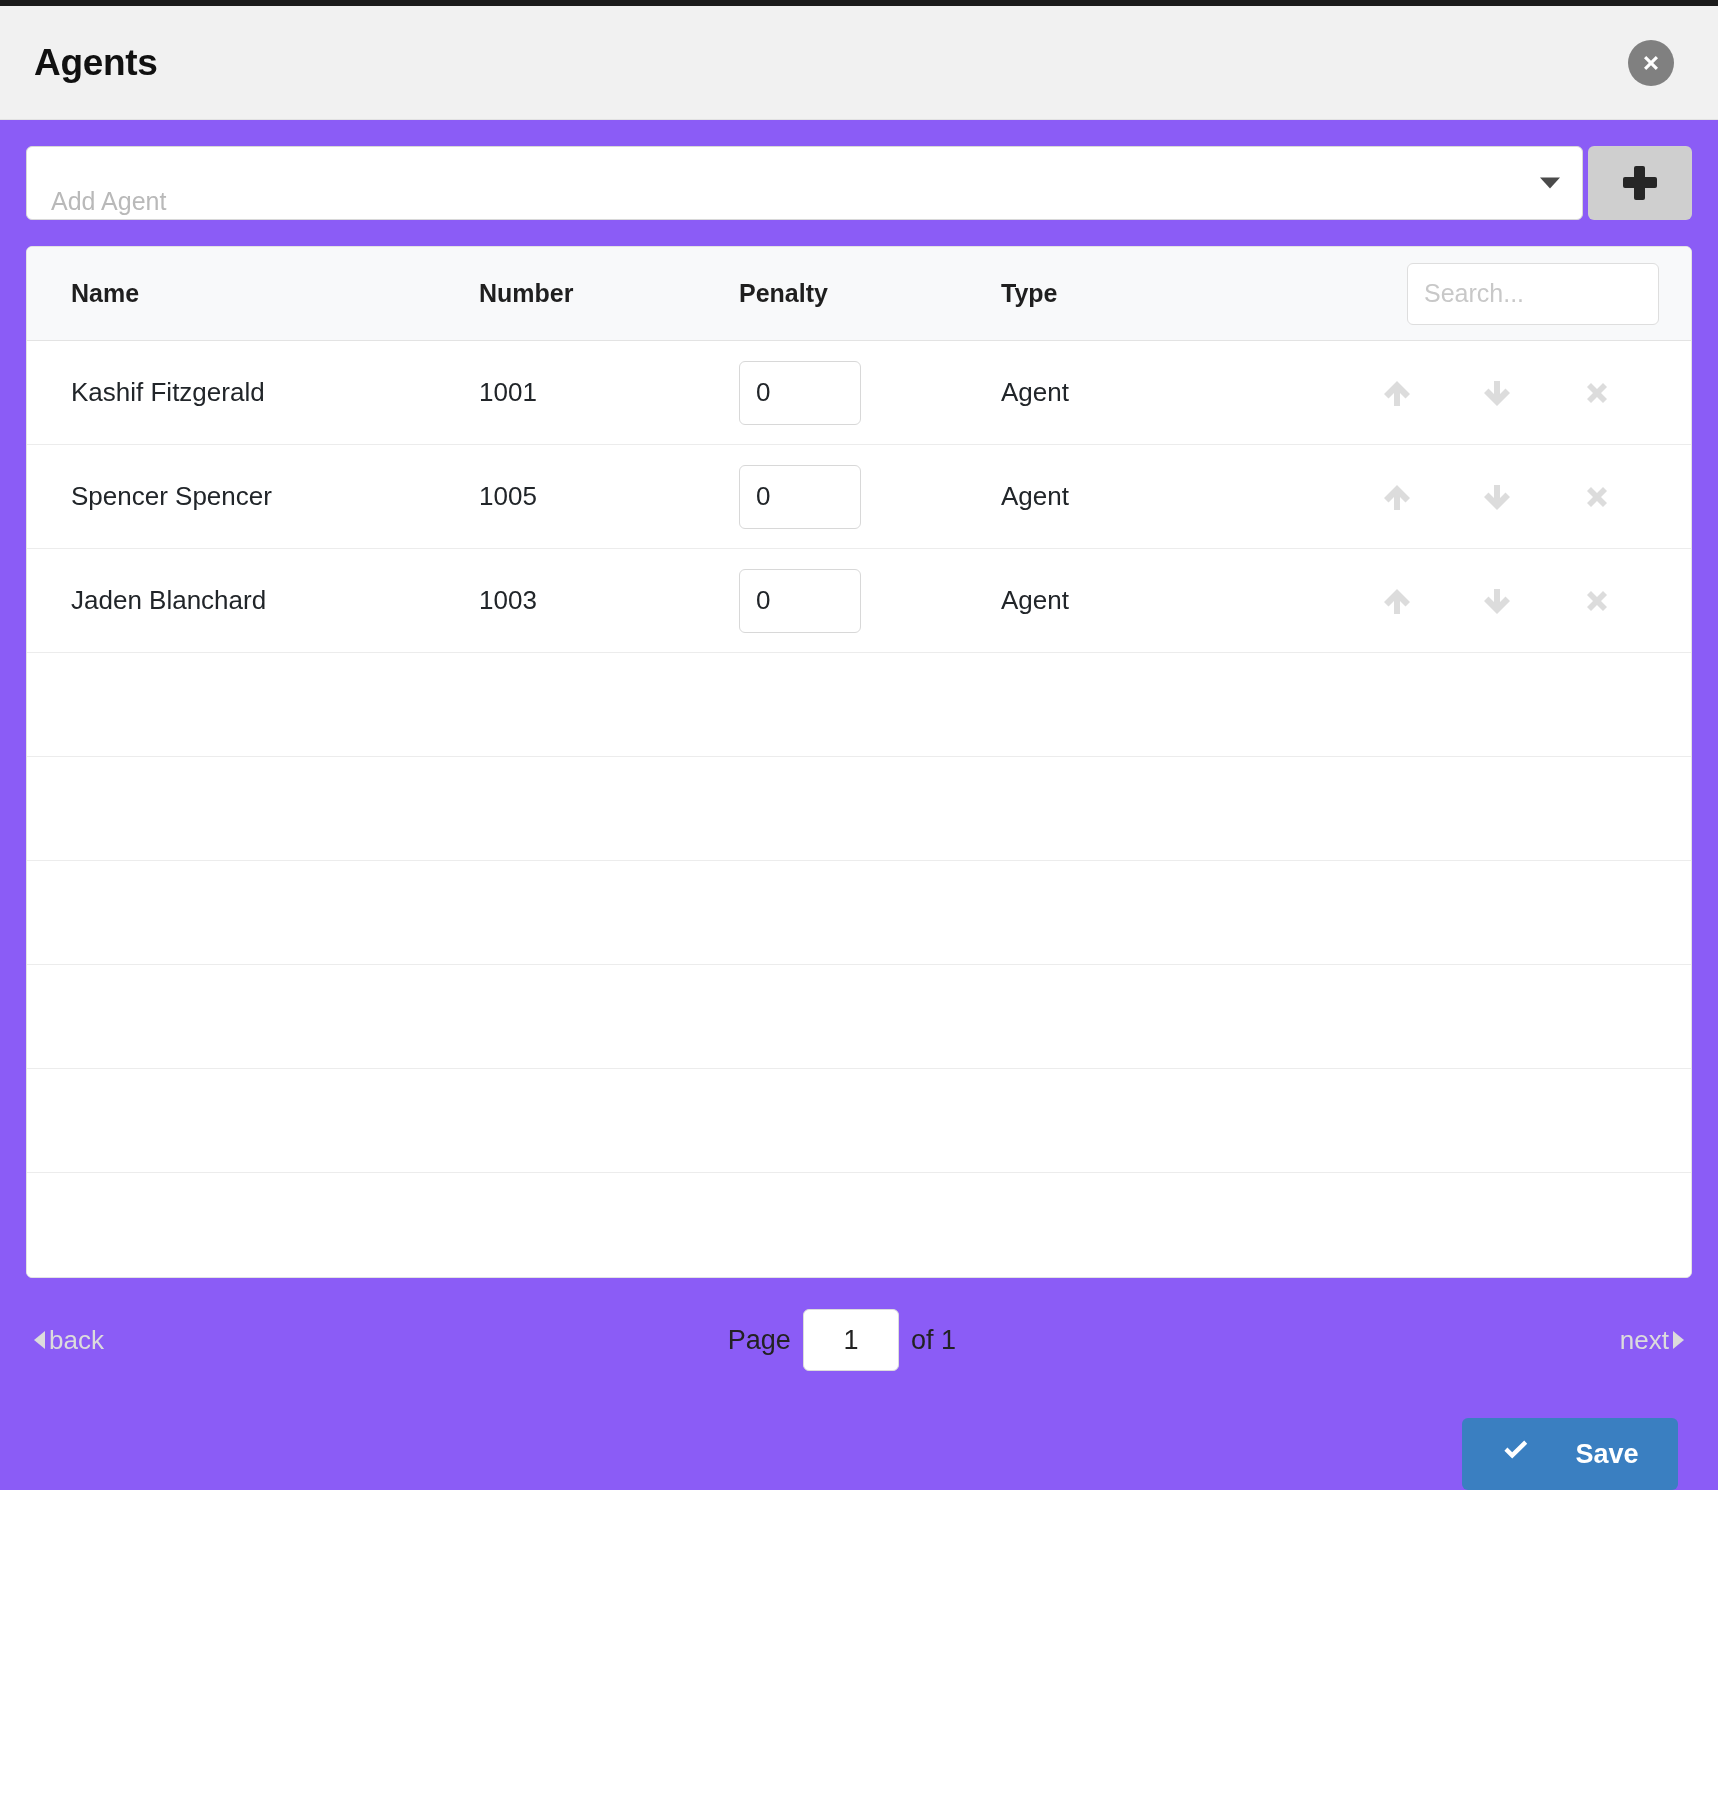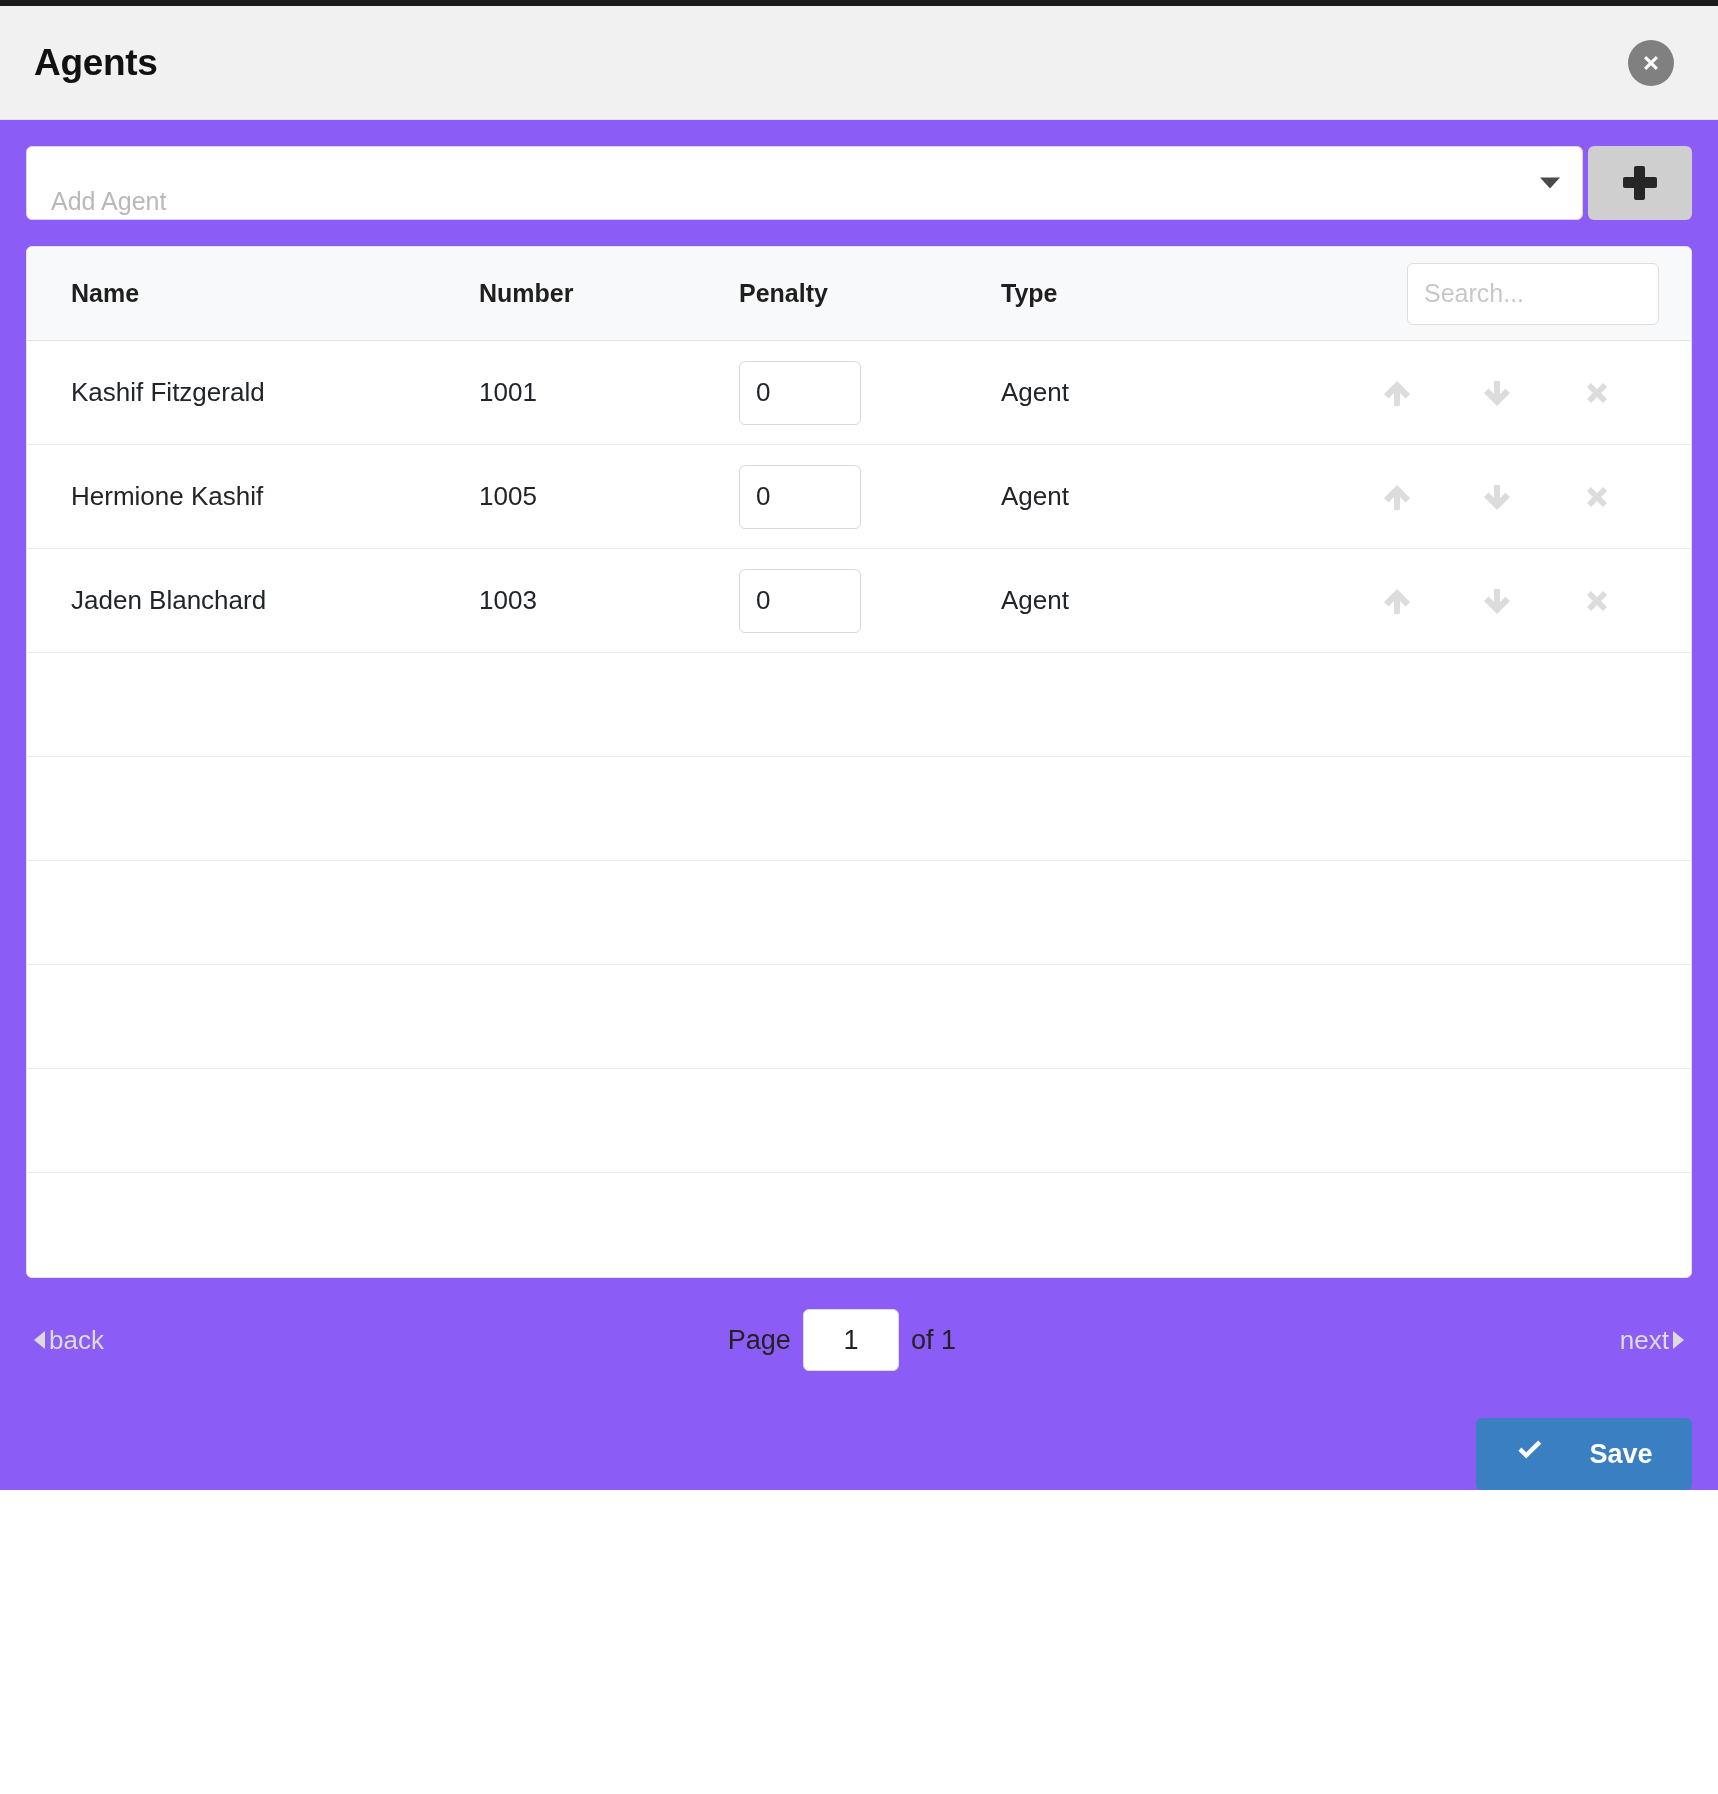--- a/index.html
+++ b/index.html
@@ -227,21 +227,21 @@
     color: #222;
     outline: none;
     background: #fff;
     font-family: "Liberation Sans", sans-serif;
   }
 
   
   .footer {
     display: flex;
     justify-content: flex-end;
-    padding: 44px 26px 0 0;
+    padding: 44px 40px 0 0;
   }
   .save-btn {
     background: #3a7fc1;
     border: none;
     border-radius: 6px;
     height: 72px;
     min-width: 216px;
     display: flex;
     align-items: center;
     justify-content: center;
@@ -312,21 +312,21 @@
         </span>
         <span class="act-icon">
           <svg width="32" height="32" viewBox="0 0 32 32">
               <path d="M6 10 L10 6 L16 12 L22 6 L26 10 L20 16 L26 22 L22 26 L16 20 L10 26 L6 22 L12 16 Z" fill="#dcdcdc"></path>
             </svg>
         </span>
       </div>
     </div>
 
     <div class="tr">
-      <div class="td col-name">Hermione Kashif</div>
+      <div class="td col-name">Spencer Spencer</div>
       <div class="td col-number">1005</div>
       <div class="col-pen">
         <input class="penalty-input" type="text" value="0" style="">
       </div>
       <div class="td col-type">Agent</div>
       <div class="actions">
         <span class="act-icon">
           <svg width="34" height="34" viewBox="0 0 34 34">
               <path d="M17 5 L30 18 L25.5 22.5 L20 17 L20 30 L14 30 L14 17 L8.5 22.5 L4 18 Z" fill="#dcdcdc"></path>
             </svg>

